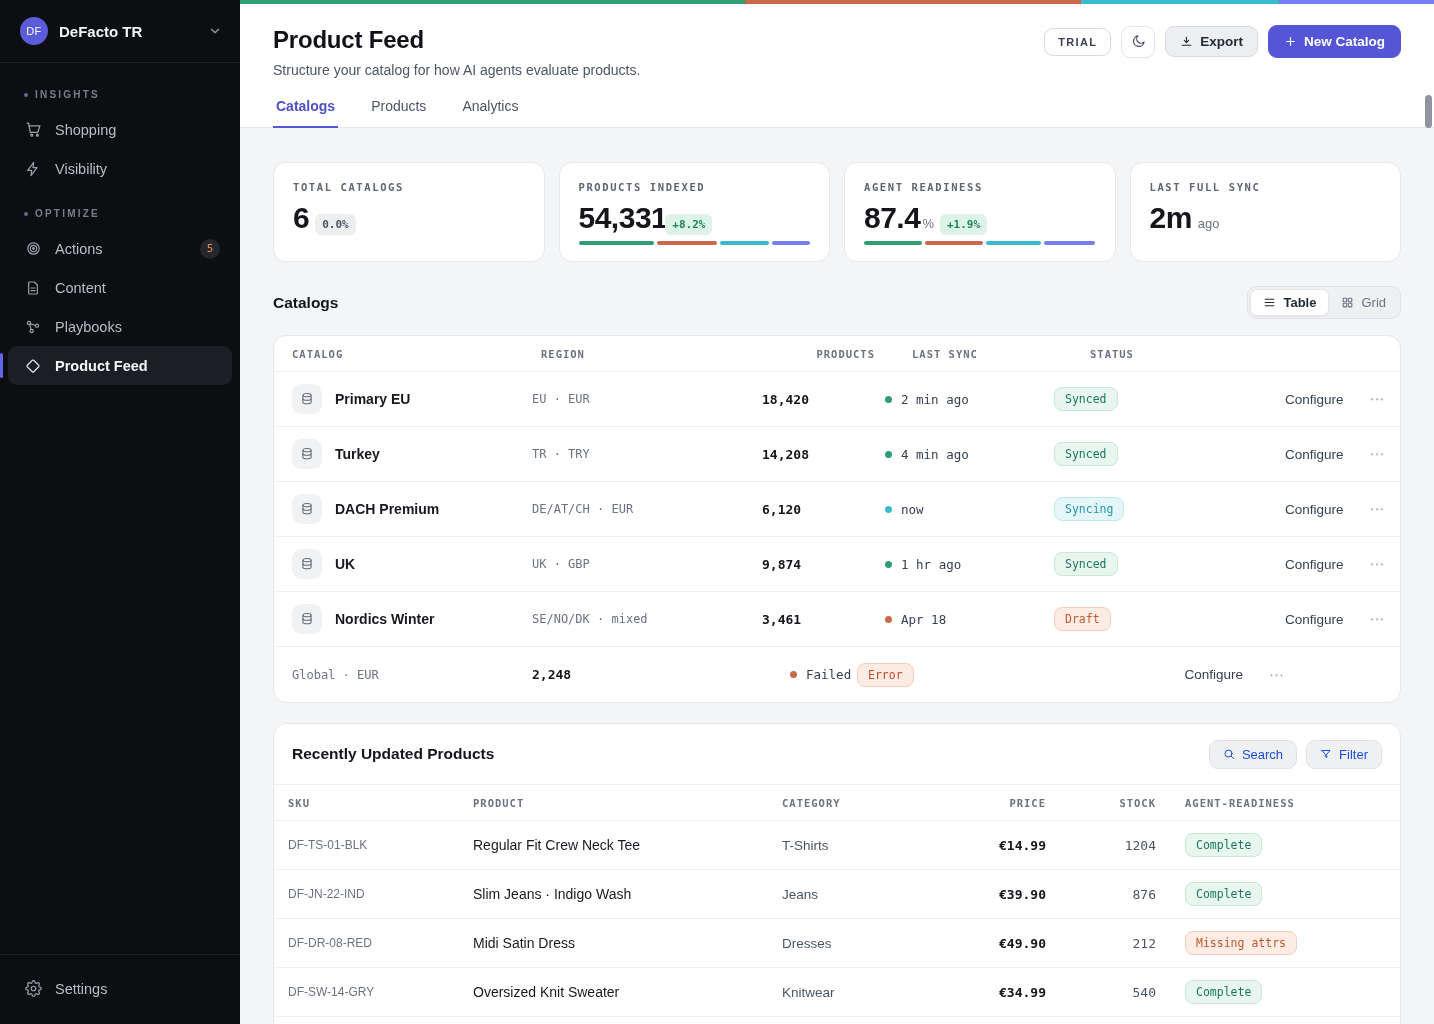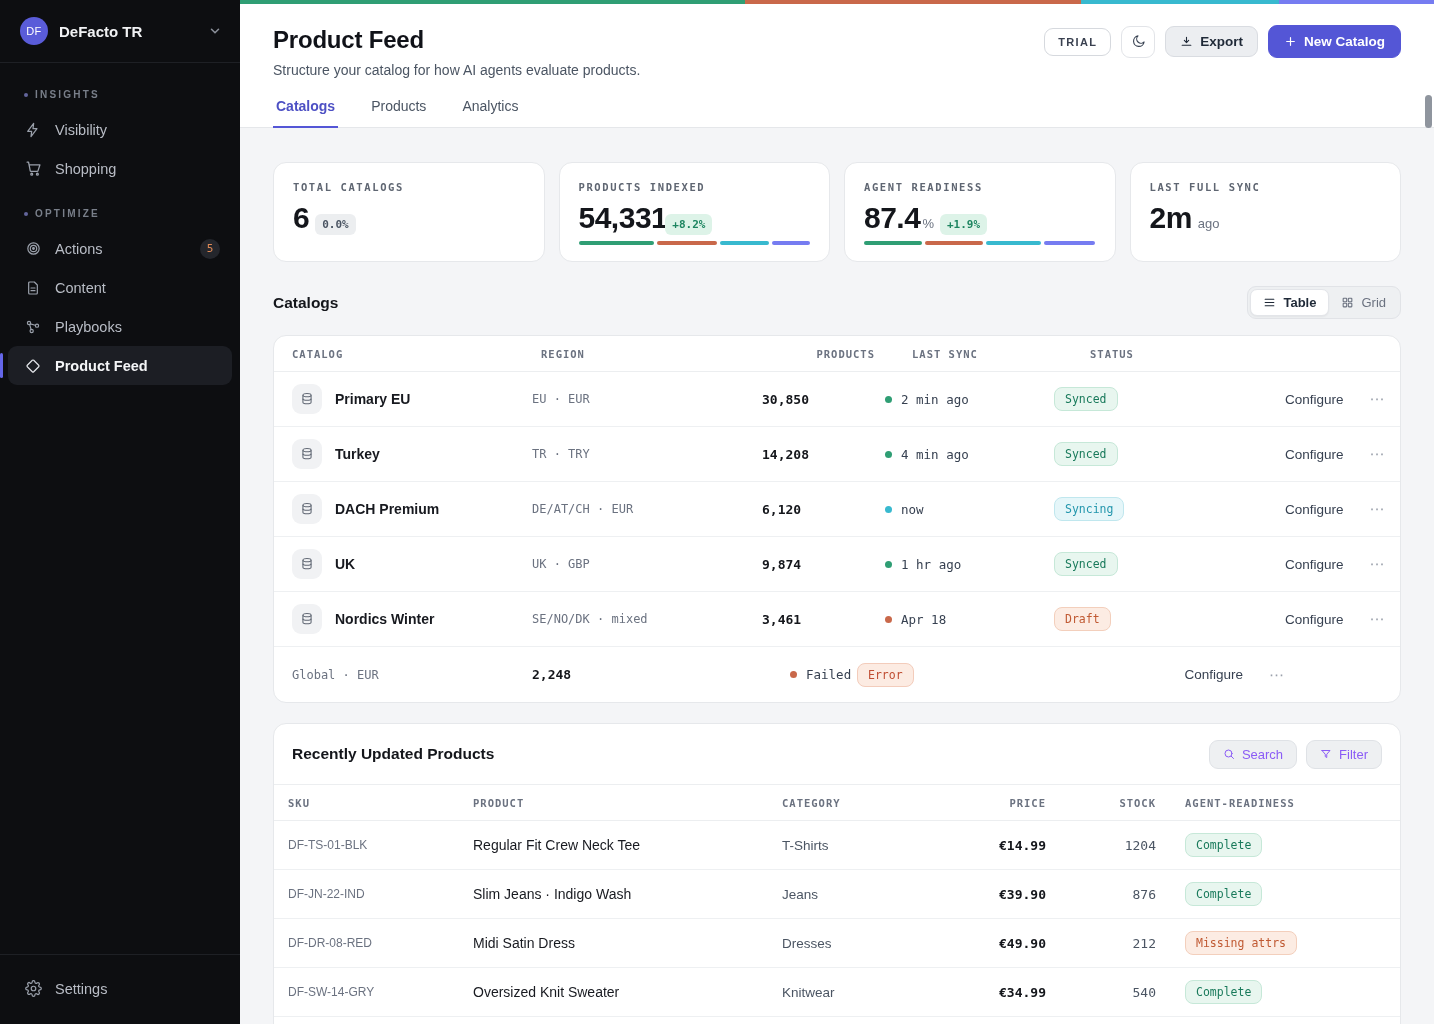--- a/index.html
+++ b/index.html
@@ -86,21 +86,21 @@
   .pill[data-variant="red"]   { background:#fcebe2; border-color:#f3ccbb; color:#c04e33; }
   .cell-actions { display:flex; align-items:center; justify-content:flex-end; gap:26px; }
   .link-action { font-size:13.5px; color:#374151; cursor:pointer; }
   .row-menu { color:#9aa0ab; font-size:15px; letter-spacing:1px; cursor:pointer; line-height:0; }
 
   
   .products-card { background:#fff; border:1px solid #e6e8eb; border-radius:13px; margin-top:20px; overflow:hidden; }
   .products-head { height:61px; display:flex; align-items:center; justify-content:space-between; padding:0 18px 0 18px; border-bottom:1px solid #eceef0; }
   .products-head .section-title { margin:0; }
   .ph-actions { display:flex; gap:9px; }
-  .btn-sm { display:flex; align-items:center; gap:7px; background:#eef0f2; border:1px solid #dfe2e6; border-radius:9px; padding:6px 13px; font-size:13px; color:#8b5cf6; cursor:pointer; }
+  .btn-sm { display:flex; align-items:center; gap:7px; background:#eef0f2; border:1px solid #dfe2e6; border-radius:9px; padding:6px 13px; font-size:13px; color:#1d4ed8; cursor:pointer; }
   .prod-grid { display:grid; grid-template-columns:185px 309px 179px 85px 110px 1fr; align-items:center; padding:0 16px 0 14px; }
   .prod-thead { height:36px; border-bottom:1px solid #eceef0; }
   .prod-row { height:49px; border-bottom:1px solid #eef0f2; }
   .cell-sku { font-family:Liberation Sans, sans-serif; font-size:12px; color:#6b7280; }
   .cell-prodname { font-size:14px; font-weight:500; color:#181a20; }
   .cell-cat { font-size:13.5px; color:#4b5563; }
   .cell-price { font-family:"DejaVu Sans Mono", monospace; font-size:13px; font-weight:700; color:#14161b; text-align:right; }
   .cell-stock { font-family:"DejaVu Sans Mono", monospace; font-size:13px; color:#4b5563; text-align:right; }
   .cell-ready { padding-left:29px; }
   .th.pl { padding-left:29px; }
@@ -125,36 +125,36 @@
   </div>
 
   <nav class="nav">
     <div class="nav-section-label">
       <span class="bullet"></span>
       <span>INSIGHTS</span>
     </div>
 
     <div class="nav-item">
       <span class="nicon">
-        <svg width="16" height="16" viewBox="0 0 24 24" fill="none" stroke="currentColor" stroke-width="1.8" stroke-linejoin="round">
-            <path d="M13 2L4 14h6l-1 8 9-12h-6l1-8z"></path>
-          </svg>
-      </span>
-      <span>Visibility</span>
-    </div>
-
-    <div class="nav-item">
-      <span class="nicon">
         <svg width="17" height="17" viewBox="0 0 24 24" fill="none" stroke="currentColor" stroke-width="1.8" stroke-linecap="round" stroke-linejoin="round">
             <path d="M3 3h2l2.4 12.4a1 1 0 0 0 1 .6h8.9a1 1 0 0 0 1-.7L21 7H6"></path>
             <circle cx="9.5" cy="20" r="1.3"></circle>
             <circle cx="17.5" cy="20" r="1.3"></circle>
           </svg>
       </span>
       <span>Shopping</span>
+    </div>
+
+    <div class="nav-item">
+      <span class="nicon">
+        <svg width="16" height="16" viewBox="0 0 24 24" fill="none" stroke="currentColor" stroke-width="1.8" stroke-linejoin="round">
+            <path d="M13 2L4 14h6l-1 8 9-12h-6l1-8z"></path>
+          </svg>
+      </span>
+      <span>Visibility</span>
     </div>
 
 
     <div class="nav-section-label" style="margin-top:8px;">
       <span class="bullet"></span>
       <span>OPTIMIZE</span>
     </div>
 
     <div class="nav-item">
       <span class="nicon">
@@ -349,21 +349,21 @@
       <span class="cat-icon">
         <svg width="14" height="14" viewBox="0 0 24 24" fill="none" stroke="currentColor" stroke-width="1.8">
                   <ellipse cx="12" cy="5.5" rx="7" ry="2.8"></ellipse>
                   <path d="M5 5.5v6c0 1.55 3.13 2.8 7 2.8s7-1.25 7-2.8v-6"></path>
                   <path d="M5 11.5v6c0 1.55 3.13 2.8 7 2.8s7-1.25 7-2.8v-6"></path>
                 </svg>
       </span>
       <span class="cat-name">Primary EU</span>
     </div>
     <div class="cell-region">EU · EUR</div>
-    <div class="cell-products right">30,850</div>
+    <div class="cell-products right">18,420</div>
     <div class="cell-sync">
       <span class="dot" data-variant="green"></span>
       <span>2 min ago</span>
     </div>
     <div><span class="pill" data-variant="green">Synced</span></div>
     <div class="cell-actions">
       <span class="link-action">Configure</span>
       <span class="row-menu">⋯</span>
     </div>
   </div>

